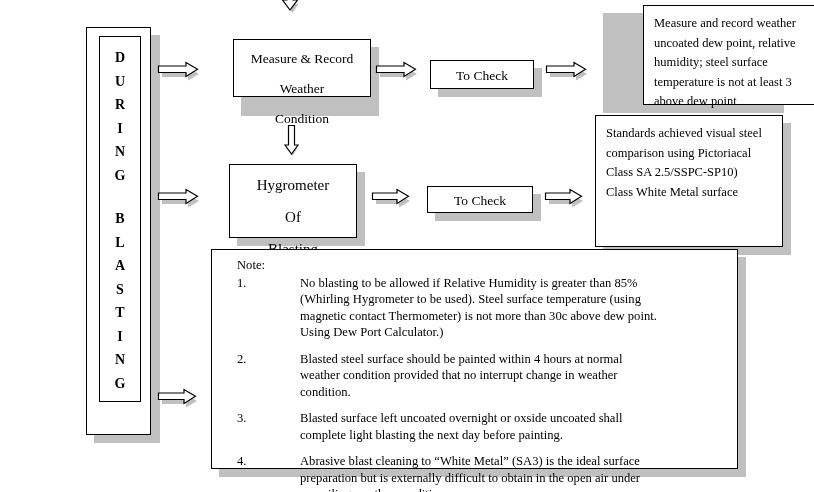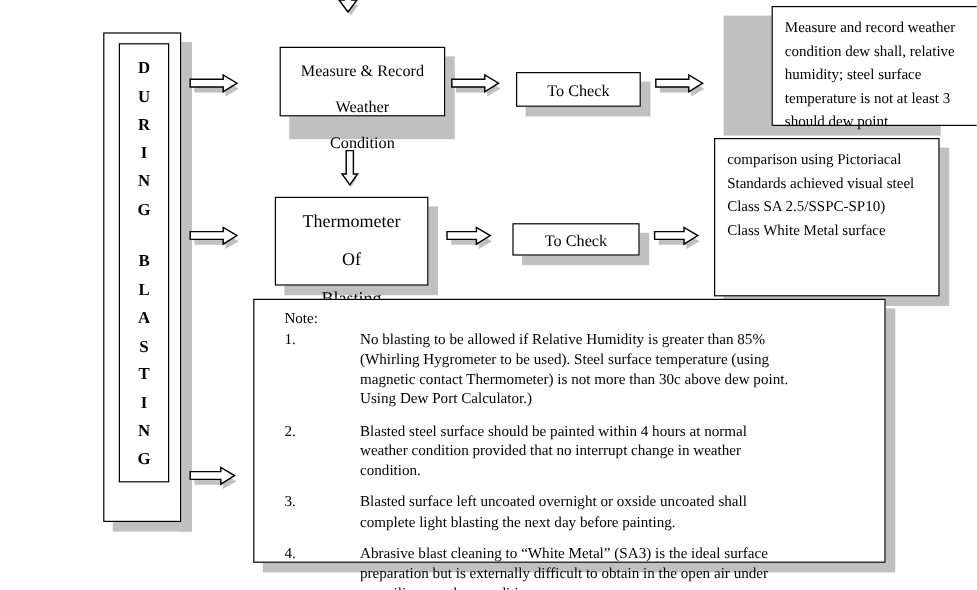--- a/index.html
+++ b/index.html
@@ -207,41 +207,41 @@
     <span class="box-text">Condition</span>
   </div>
 
   <div class="box" id="box-check1">
     <span class="box-text">To Check</span>
   </div>
 
   <div class="box" id="box-weatherinfo">
     <span class="info-text">
       <span class="ln">Measure and record weather</span>
-      <span class="ln">condition dew shall, relative</span>
+      <span class="ln">uncoated dew point, relative</span>
       <span class="ln">humidity; steel surface</span>
       <span class="ln">temperature is not at least 3</span>
-      <span class="ln">should dew point</span>
+      <span class="ln">above dew point</span>
     </span>
   </div>
 
   <div class="box" id="box-inspect">
-    <span class="box-text">Thermometer</span>
+    <span class="box-text">Hygrometer</span>
     <span class="box-text">Of</span>
     <span class="box-text">Blasting</span>
   </div>
 
   <div class="box" id="box-check2">
     <span class="box-text">To Check</span>
   </div>
 
   <div class="box" id="box-standards">
     <span class="info-text">
+      <span class="ln">Standards achieved visual steel</span>
       <span class="ln">comparison using Pictoriacal</span>
-      <span class="ln">Standards achieved visual steel</span>
       <span class="ln">Class SA 2.5/SSPC-SP10)</span>
       <span class="ln">Class White Metal surface</span>
     </span>
   </div>
 
   <div class="box" id="box-note"></div>
   <div id="note-body">
     <span id="note-title">Note:</span>
 
     <div class="note-item">

